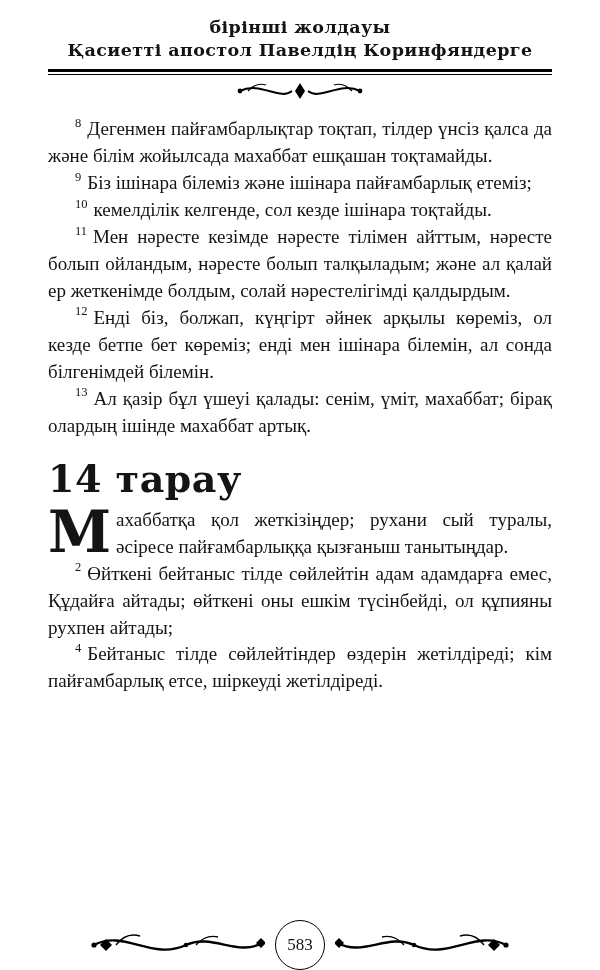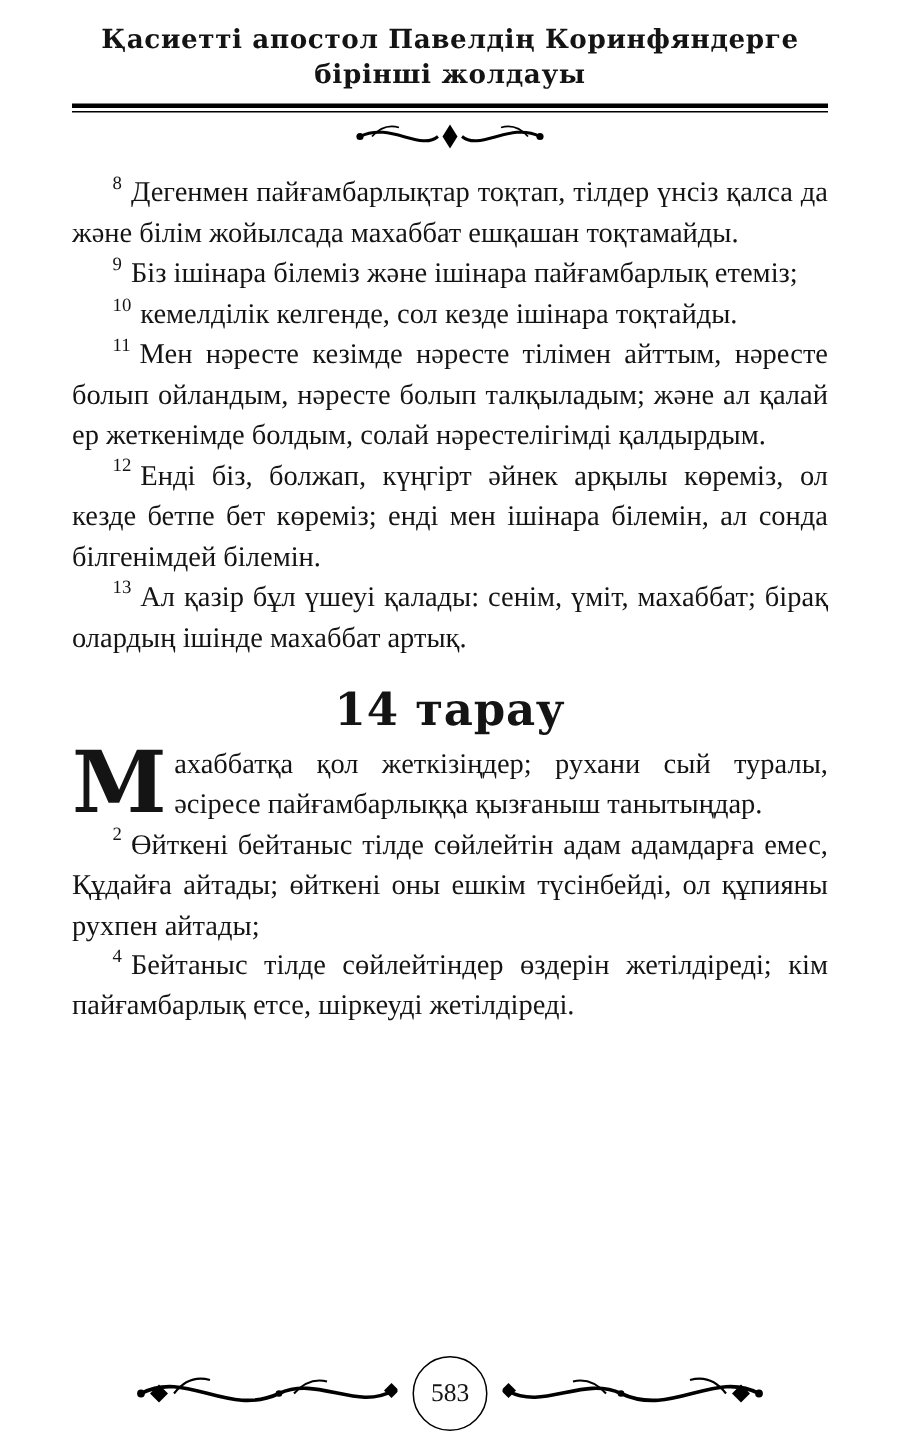--- a/index.html
+++ b/index.html
@@ -39,41 +39,40 @@
   sup.vnum {
     font-size: 12.5px;
     line-height: 0;
     position: relative;
     top: -1px;
     margin-right: 6px;
     font-weight: normal;
   }
   
   .chapter-heading {
-    text-align: center;
     font-family: "DejaVu Serif", serif;
     font-weight: bold;
-    font-size: 30px;
+    font-size: 38px;
     letter-spacing: 0.5px;
     margin: 16px 0 6px 0;
   }
   
   p.first-verse { margin: 0; text-indent: 0; }
   .dropcap {
     float: left;
     font-family: "DejaVu Serif", serif;
     font-weight: bold;
     font-size: 57px;
     line-height: 46px;
     padding: 2px 5px 0 0;
   }
   
   .footer {
     position: absolute;
-    left: 0; right: 0; bottom: 16px;
+    left: 0; right: 0; bottom: 0;
     display: flex;
     align-items: center;
     justify-content: center;
     gap: 10px;
   }
   .page-number-circle {
     width: 48px; height: 48px;
     border: 1.6px solid #000;
     border-radius: 50%;
     display: flex;
@@ -86,22 +85,22 @@
   .flourish-right { transform: scaleX(-1); }
   svg .ink { stroke: #000; fill: none; }
   svg .ink-fill { fill: #000; stroke: none; }
 </style>
 </head>
 <body>
 
 <div class="page">
 
   <div class="header">
+    <div>бірінші жолдауы</div>
     <div>Қасиетті апостол Павелдің Коринфяндерге</div>
-    <div>бірінші жолдауы</div>
   </div>
   <div class="rule-thick"></div>
   <div class="rule-thin"></div>
 
   <div class="top-ornament-wrap">
     <svg width="132" height="22" viewBox="0 0 132 22">
       <path class="ink" stroke-width="2" d="M6,11 C26,1 46,21 58,11"></path>
       <path class="ink" stroke-width="2" d="M126,11 C106,1 86,21 74,11"></path>
       <path class="ink" stroke-width="1.2" d="M14,11 q8,-9 18,-6"></path>
       <path class="ink" stroke-width="1.2" d="M118,11 q-8,-9 -18,-6"></path>

